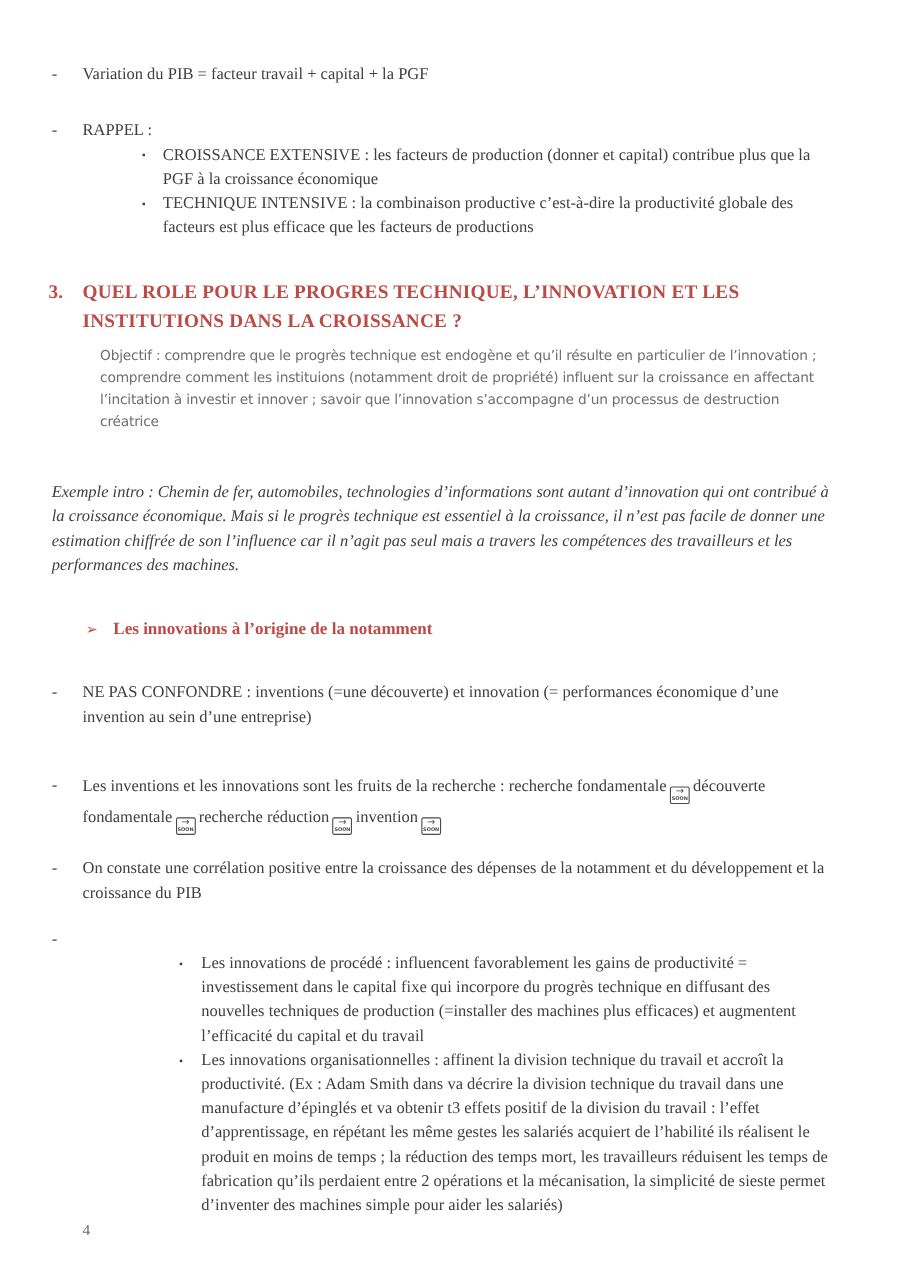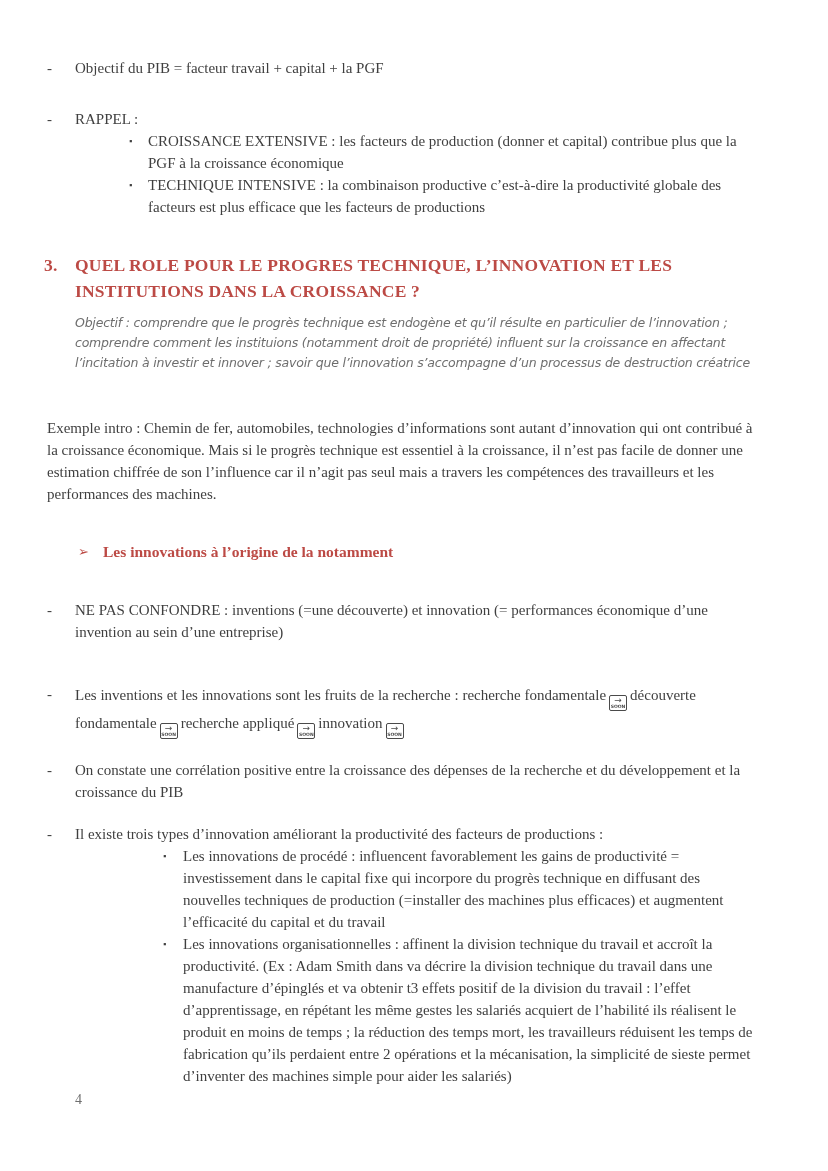--- a/index.html
+++ b/index.html
@@ -10,21 +10,21 @@
     color: #3f3f3f;
     -webkit-font-smoothing: antialiased;
   }
   .page {
     box-sizing: border-box;
     width: 828px; height: 1171px;
     padding: 57px 68px 0 47px;
     overflow: hidden;
     position: relative;
   }
-  .body-text { font-size: 15px; line-height: 22px; }
+  .body-text { font-size: 15px; line-height: 22px; font-style: italic; }
 
   
   .dash-item { display: flex; font-size: 15px; line-height: 22px; }
   .dash-item .marker { width: 28px; flex-shrink: 0; }
 
   
   .sq-item { display: flex; margin-left: 82px; font-size: 15px; line-height: 22px; }
   .sq-item .sq { width: 19px; flex-shrink: 0; font-size: 9px; line-height: 22px; }
 
   
@@ -34,23 +34,22 @@
   
   .heading-row {
     display: flex; margin-left: -3px; margin-top: 34px;
     color: #bc4a45; font-weight: bold;
     font-size: 17.5px; line-height: 26px; letter-spacing: 0.2px;
   }
   .heading-row .num { width: 31px; flex-shrink: 0; }
 
   
   .objective {
-    margin-left: 28px; margin-top: 9px;
+    margin-left: 44px; margin-top: 9px;
     font-family: "DejaVu Sans", sans-serif;
-    font-style: italic;
     font-size: 12.5px; line-height: 20px; letter-spacing: -0.2px;
     color: #6e6e6e;
   }
 
   .intro { margin-top: 44px; }
 
   
   .arrow-row {
     display: flex; margin-left: 31px; margin-top: 36px;
     color: #bc4a45; font-weight: bold; font-size: 15.5px; line-height: 22px;
@@ -81,21 +80,21 @@
     font-size: 14px; color: #6e6e6e;
   }
 </style>
 </head>
 <body>
 
 <div class="page">
 
   <div class="dash-item">
     <span class="marker">-</span>
-    <span class="txt">Objectif du PIB = facteur travail + capital + la PGF</span>
+    <span class="txt">Variation du PIB = facteur travail + capital + la PGF</span>
   </div>
 
   <div class="dash-item mt-rappel">
     <span class="marker">-</span>
     <span class="txt">RAPPEL :</span>
   </div>
   <div class="sq-item">
     <span class="sq">▪</span>
     <span class="txt">CROISSANCE EXTENSIVE : les facteurs de production (donner et capital) contribue plus que la PGF à la croissance économique</span>
   </div>
@@ -124,37 +123,36 @@
   </div>
 
   <div class="dash-item mt-recherche">
     <span class="marker">-</span>
     <span class="txt"><span>Les inventions et les innovations sont les fruits de la recherche : recherche fondamentale</span><span class="soon-icon">
           <span class="ar">→</span>
           <span class="lb">SOON</span>
         </span><span>découverte fondamentale</span><span class="soon-icon">
           <span class="ar">→</span>
           <span class="lb">SOON</span>
-        </span><span>recherche appliqué</span><span class="soon-icon">
+        </span><span>recherche réduction</span><span class="soon-icon">
           <span class="ar">→</span>
           <span class="lb">SOON</span>
-        </span><span>innovation</span><span class="soon-icon">
+        </span><span>invention</span><span class="soon-icon">
           <span class="ar">→</span>
           <span class="lb">SOON</span>
         </span></span>
   </div>
 
   <div class="dash-item mt-correlation">
     <span class="marker">-</span>
-    <span class="txt">On constate une corrélation positive entre la croissance des dépenses de la recherche et du développement et la croissance du PIB</span>
+    <span class="txt">On constate une corrélation positive entre la croissance des dépenses de la notamment et du développement et la croissance du PIB</span>
   </div>
 
   <div class="dash-item mt-types">
     <span class="marker">-</span>
-    <span class="txt">Il existe trois types d’innovation améliorant la productivité des facteurs de productions :</span>
   </div>
   <div class="sq-item2">
     <span class="sq">▪</span>
     <span class="txt">Les innovations de procédé : influencent favorablement les gains de productivité = investissement dans le capital fixe qui incorpore du progrès technique en diffusant des nouvelles techniques de production (=installer des machines plus efficaces) et augmentent l’efficacité du capital et du travail</span>
   </div>
   <div class="sq-item2">
     <span class="sq">▪</span>
     <span class="txt">Les innovations organisationnelles : affinent la division technique du travail et accroît la productivité. (Ex : Adam Smith dans va décrire la division technique du travail dans une manufacture d’épinglés et va obtenir t3 effets positif de la division du travail : l’effet d’apprentissage, en répétant les même gestes les salariés acquiert de l’habilité ils réalisent le produit en moins de temps ; la réduction des temps mort, les travailleurs réduisent les temps de fabrication qu’ils perdaient entre 2 opérations et la mécanisation, la simplicité de sieste permet d’inventer des machines simple pour aider les salariés)</span>
   </div>
 

